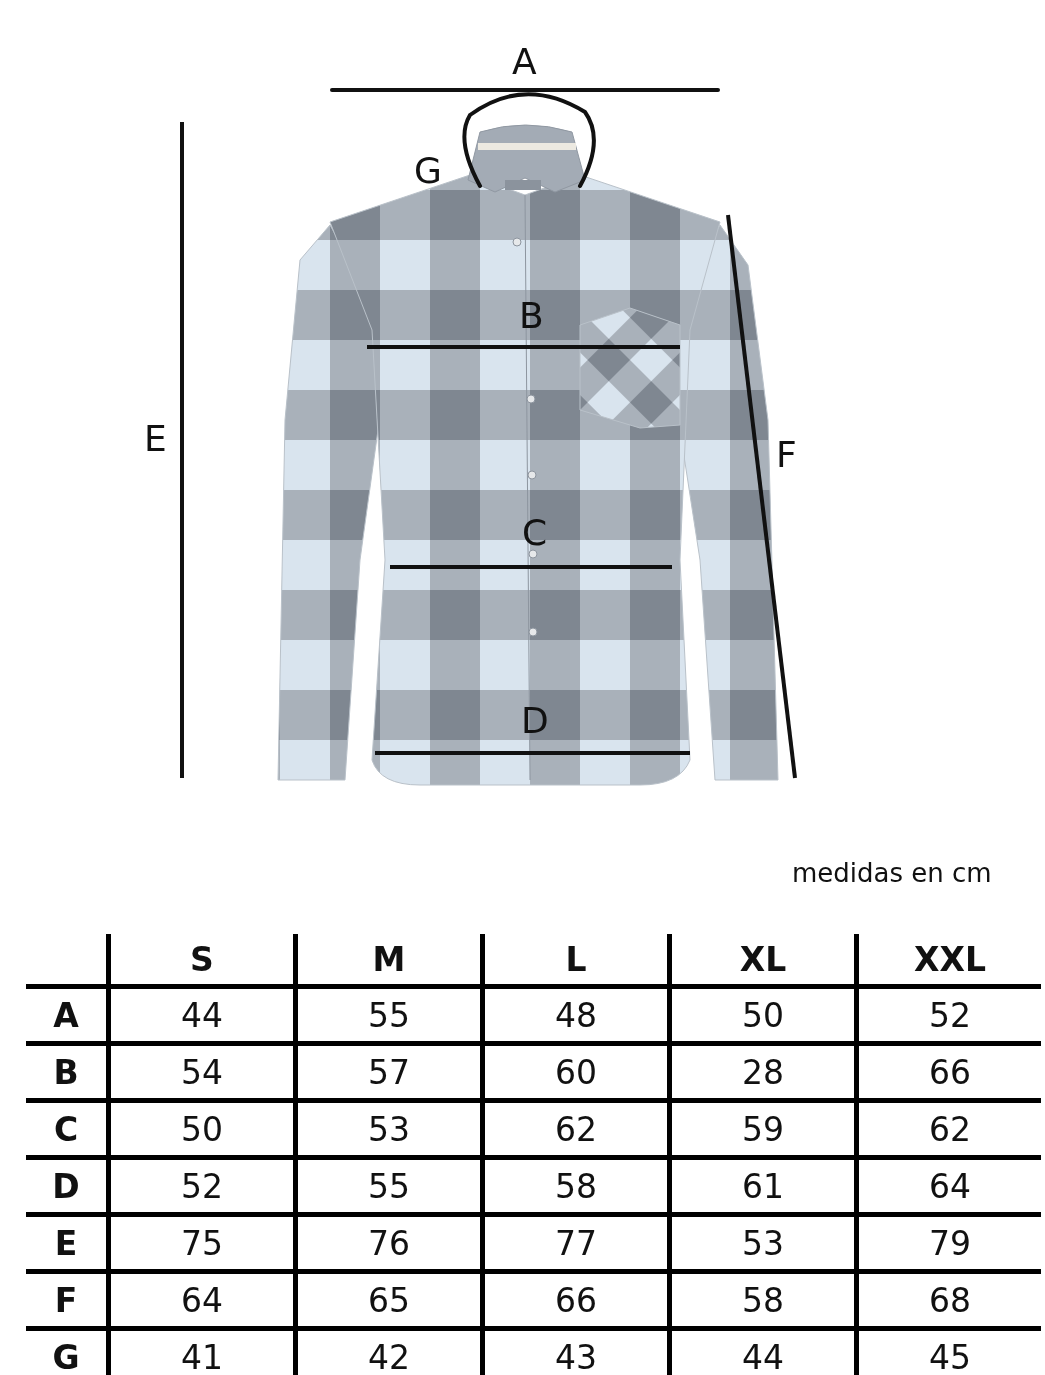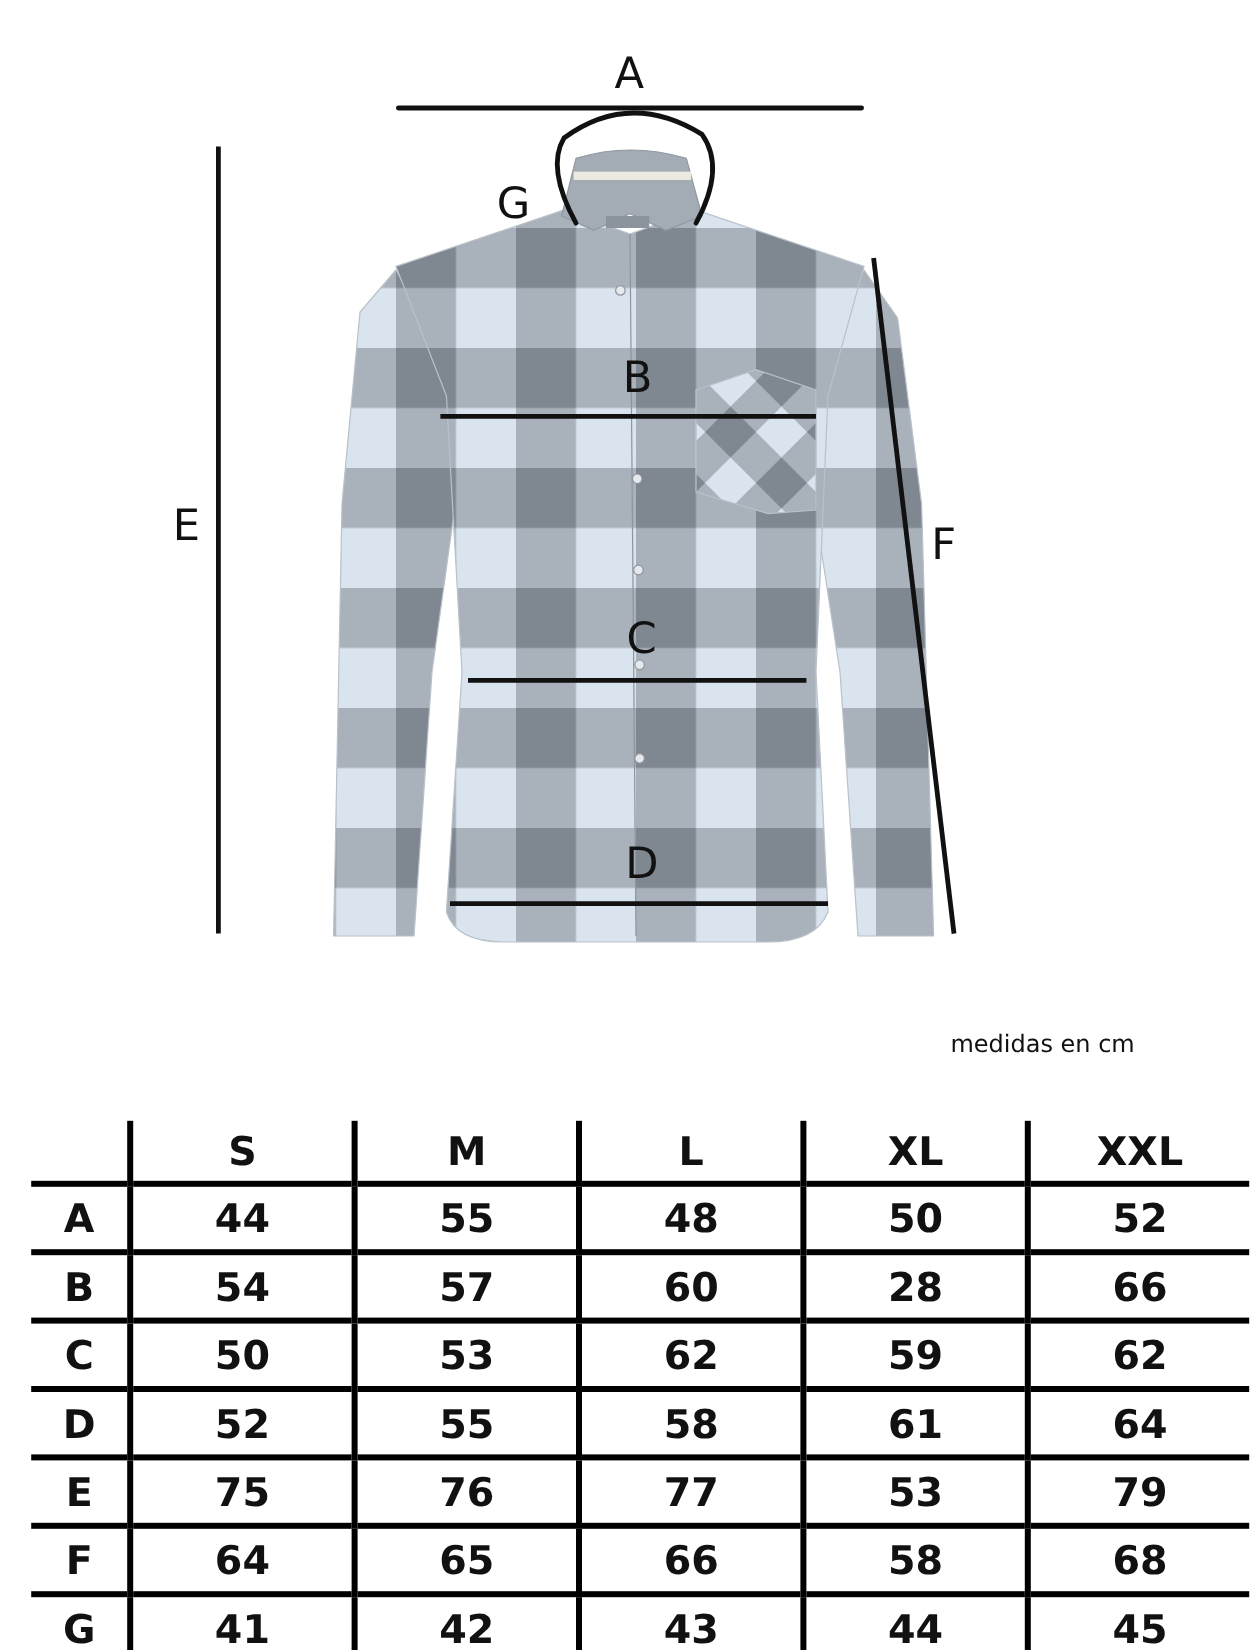--- a/index.html
+++ b/index.html
@@ -1,25 +1,25 @@
 <!DOCTYPE html>
 <html><head>
   <meta charset="utf-8">
   <style>
     html, body { margin:0; padding:0; background:#ffffff; }
     body { width:1045px; height:1375px; position:relative; overflow:hidden;
            font-family:"DejaVu Sans", "Liberation Sans", sans-serif; color:#111; }
     .diagram { position:absolute; left:0; top:0; width:1045px; height:800px; }
     .diagram svg { position:absolute; left:0; top:0; }
     .lbl { position:absolute; font-size:36px; font-weight:400; color:#111; line-height:1; }
-    .unit-note { position:absolute; left:792px; top:858px; font-size:20px; color:#111; }
+    .unit-note { position:absolute; left:792px; top:858px; font-size:26px; color:#111; }
     table.size { position:absolute; left:26px; top:934px; border-collapse:collapse; }
     table.size td, table.size th { height:52px; padding:0; text-align:center; font-size:33px; }
     table.size th { font-weight:700; }
-    table.size td { font-weight:700; }
+    table.size td { font-weight:400; }
     table.size th.corner { width:80px; }
     table.size th.size-h { width:182px; border-left:5px solid #000; }
     table.size th.row-h { width:80px; text-align:center; font-weight:700; }
     table.size td { border-left:5px solid #000; }
     table.size tbody tr { border-top:5px solid #000; }
     table.size thead tr th { height:50px; }
   </style>
 </head>
 <body>
 

